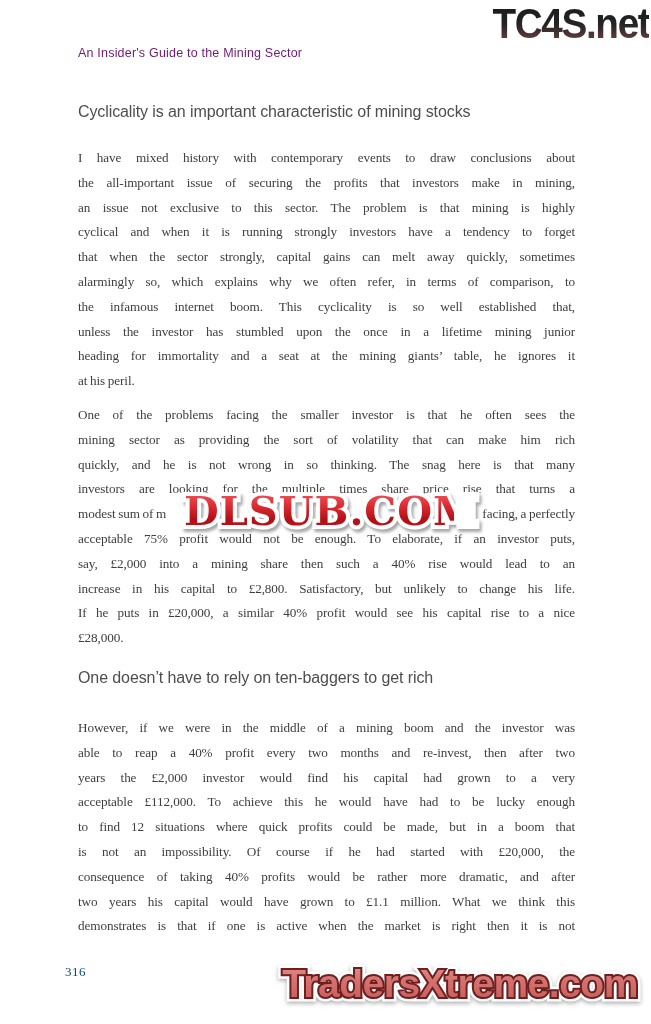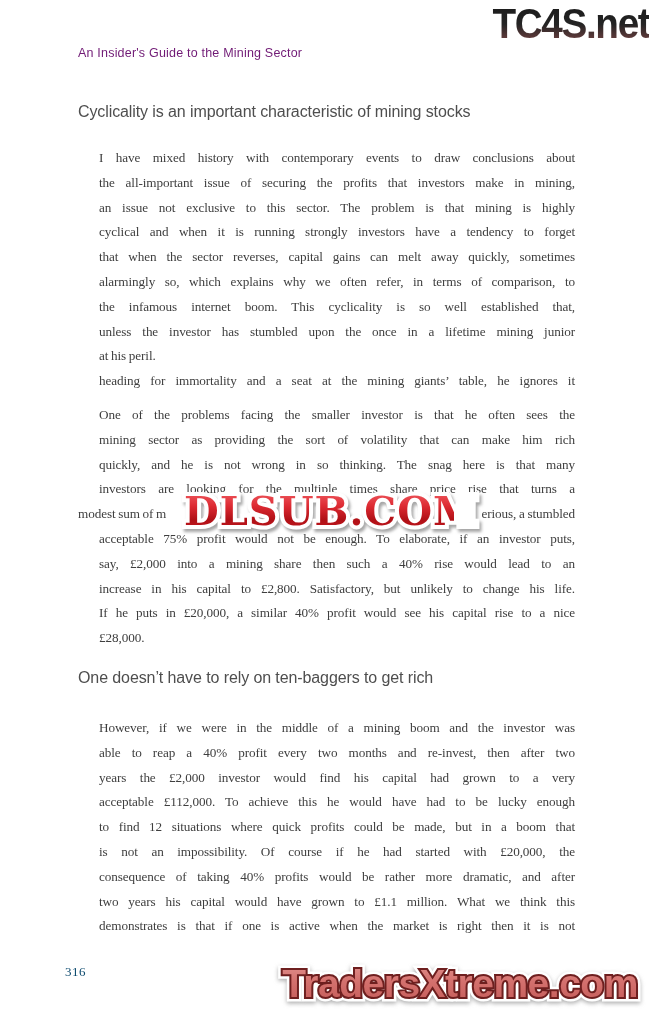--- a/index.html
+++ b/index.html
@@ -27,21 +27,21 @@
   }
   .h1{top:101px;}
   .h2{top:667px;}
   .para{
     position:absolute;left:78px;width:497px;
     font-size:13.2px;color:#3e3e3e;letter-spacing:-0.1px;word-spacing:-0.5px;
   }
   .p1{top:146px;}
   .p2{top:403px;}
   .p3{top:716px;}
-  .ln{line-height:24.8px;text-align:justify;text-align-last:justify;margin-left:21px;}
+  .ln{line-height:24.8px;text-align:justify;text-align-last:justify;}
   .ln.last{text-align:left;text-align-last:left;}
   .ln-split{display:flex;justify-content:space-between;line-height:24.8px;}
   .ln-split span{white-space:nowrap;}
 
   
   .wm{
     position:absolute;left:184px;top:491px;width:270px;height:42px;
     text-align:center;font-family:"DejaVu Serif",serif;font-weight:700;
     font-size:40px;line-height:40px;letter-spacing:1px;
   }
@@ -86,36 +86,36 @@
 
   <div class="tc4s">TC4S.net</div>
 
   <div class="heading h1">Cyclicality is an important characteristic of mining stocks</div>
 
   <div class="para p1">
     <div class="ln">I have mixed history with contemporary events to draw conclusions about</div>
     <div class="ln">the all-important issue of securing the profits that investors make in mining,</div>
     <div class="ln">an issue not exclusive to this sector. The problem is that mining is highly</div>
     <div class="ln">cyclical and when it is running strongly investors have a tendency to forget</div>
-    <div class="ln">that when the sector reverses, capital gains can melt away quickly, sometimes</div>
+    <div class="ln">that when the sector strongly, capital gains can melt away quickly, sometimes</div>
     <div class="ln">alarmingly so, which explains why we often refer, in terms of comparison, to</div>
     <div class="ln">the infamous internet boom. This cyclicality is so well established that,</div>
     <div class="ln">unless the investor has stumbled upon the once in a lifetime mining junior</div>
+    <div class="ln">heading for immortality and a seat at the mining giants’ table, he ignores it</div>
     <div class="ln last">at his peril.</div>
-    <div class="ln">heading for immortality and a seat at the mining giants’ table, he ignores it</div>
   </div>
 
   <div class="para p2">
     <div class="ln">One of the problems facing the smaller investor is that he often sees the</div>
     <div class="ln">mining sector as providing the sort of volatility that can make him rich</div>
     <div class="ln">quickly, and he is not wrong in so thinking. The snag here is that many</div>
     <div class="ln">investors are looking for the multiple times share price rise that turns a</div>
     <div class="ln-split">
       <span>modest sum of m</span>
-      <span>erious, a stumbled</span>
+      <span>facing, a perfectly</span>
     </div>
     <div class="ln">acceptable 75% profit would not be enough. To elaborate, if an investor puts,</div>
     <div class="ln">say, £2,000 into a mining share then such a 40% rise would lead to an</div>
     <div class="ln">increase in his capital to £2,800. Satisfactory, but unlikely to change his life.</div>
     <div class="ln">If he puts in £20,000, a similar 40% profit would see his capital rise to a nice</div>
     <div class="ln last">£28,000.</div>
   </div>
 
   <div class="wm">
     <span class="layer back">DLSUB.COM</span>

